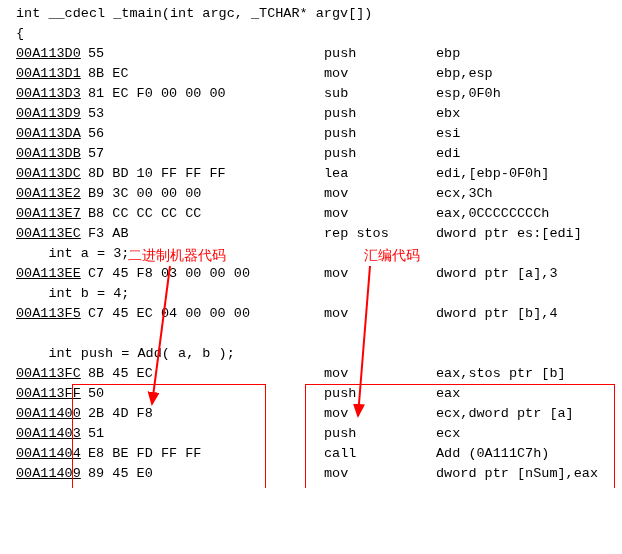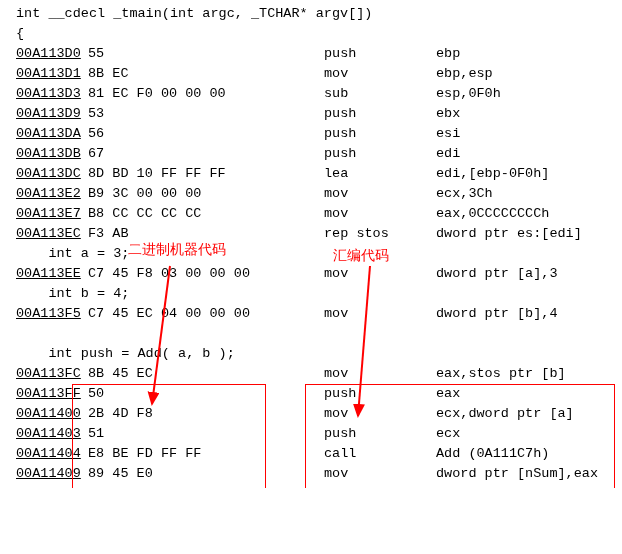--- a/index.html
+++ b/index.html
@@ -51,42 +51,42 @@
 <body>
 
 <div class="row">int __cdecl _tmain(int argc, _TCHAR* argv[])</div>
 <div class="row">{</div>
 
 <div class="row"><span class="addr">00A113D0</span><span class="bytes">55</span><span class="mnem">push</span><span class="ops">ebp</span></div>
 <div class="row"><span class="addr">00A113D1</span><span class="bytes">8B EC</span><span class="mnem">mov</span><span class="ops">ebp,esp</span></div>
 <div class="row"><span class="addr">00A113D3</span><span class="bytes">81 EC F0 00 00 00</span><span class="mnem">sub</span><span class="ops">esp,0F0h</span></div>
 <div class="row"><span class="addr">00A113D9</span><span class="bytes">53</span><span class="mnem">push</span><span class="ops">ebx</span></div>
 <div class="row"><span class="addr">00A113DA</span><span class="bytes">56</span><span class="mnem">push</span><span class="ops">esi</span></div>
-<div class="row"><span class="addr">00A113DB</span><span class="bytes">67</span><span class="mnem">push</span><span class="ops">edi</span></div>
+<div class="row"><span class="addr">00A113DB</span><span class="bytes">57</span><span class="mnem">push</span><span class="ops">edi</span></div>
 <div class="row"><span class="addr">00A113DC</span><span class="bytes">8D BD 10 FF FF FF</span><span class="mnem">lea</span><span class="ops">edi,[ebp-0F0h]</span></div>
 <div class="row"><span class="addr">00A113E2</span><span class="bytes">B9 3C 00 00 00</span><span class="mnem">mov</span><span class="ops">ecx,3Ch</span></div>
 <div class="row"><span class="addr">00A113E7</span><span class="bytes">B8 CC CC CC CC</span><span class="mnem">mov</span><span class="ops">eax,0CCCCCCCCh</span></div>
 <div class="row"><span class="addr">00A113EC</span><span class="bytes">F3 AB</span><span class="mnem">rep stos</span><span class="ops">dword ptr es:[edi]</span></div>
 
 <div class="row">    int a = 3;</div>
 <div class="row"><span class="addr">00A113EE</span><span class="bytes">C7 45 F8 03 00 00 00</span><span class="mnem">mov</span><span class="ops">dword ptr [a],3</span></div>
 <div class="row">    int b = 4;</div>
 <div class="row"><span class="addr">00A113F5</span><span class="bytes">C7 45 EC 04 00 00 00</span><span class="mnem">mov</span><span class="ops">dword ptr [b],4</span></div>
 <div class="row"></div>
 <div class="row">    int push = Add( a, b );</div>
 
 <div class="row"><span class="addr">00A113FC</span><span class="bytes">8B 45 EC</span><span class="mnem">mov</span><span class="ops">eax,stos ptr [b]</span></div>
 <div class="row"><span class="addr">00A113FF</span><span class="bytes">50</span><span class="mnem">push</span><span class="ops">eax</span></div>
 <div class="row"><span class="addr">00A11400</span><span class="bytes">2B 4D F8</span><span class="mnem">mov</span><span class="ops">ecx,dword ptr [a]</span></div>
 <div class="row"><span class="addr">00A11403</span><span class="bytes">51</span><span class="mnem">push</span><span class="ops">ecx</span></div>
 <div class="row"><span class="addr">00A11404</span><span class="bytes">E8 BE FD FF FF</span><span class="mnem">call</span><span class="ops">Add (0A111C7h)</span></div>
 <div class="row"><span class="addr">00A11409</span><span class="bytes">89 45 E0</span><span class="mnem">mov</span><span class="ops">dword ptr [nSum],eax</span></div>
 
-<div class="anno" style="left:128px; top:239px;">二进制机器代码</div>
-<div class="anno" style="left:333px; top:245px;">汇编代码</div>
+<div class="anno" style="left:128px; top:245px;">二进制机器代码</div>
+<div class="anno" style="left:364px; top:245px;">汇编代码</div>
 
 <svg class="arrow-svg" style="left:0;top:0;" width="622" height="554">
   <defs>
     <marker id="ah" markerWidth="8" markerHeight="8" refX="6" refY="3" orient="auto">
       <path d="M0,0 L7,3 L0,6 Z" fill="#ff0000"></path>
     </marker>
   </defs>
   <line x1="170" y1="266" x2="152" y2="404" stroke="#ff0000" stroke-width="2" marker-end="url(#ah)"></line>
   <line x1="370" y1="266" x2="358" y2="416" stroke="#ff0000" stroke-width="2" marker-end="url(#ah)"></line>
 </svg>

